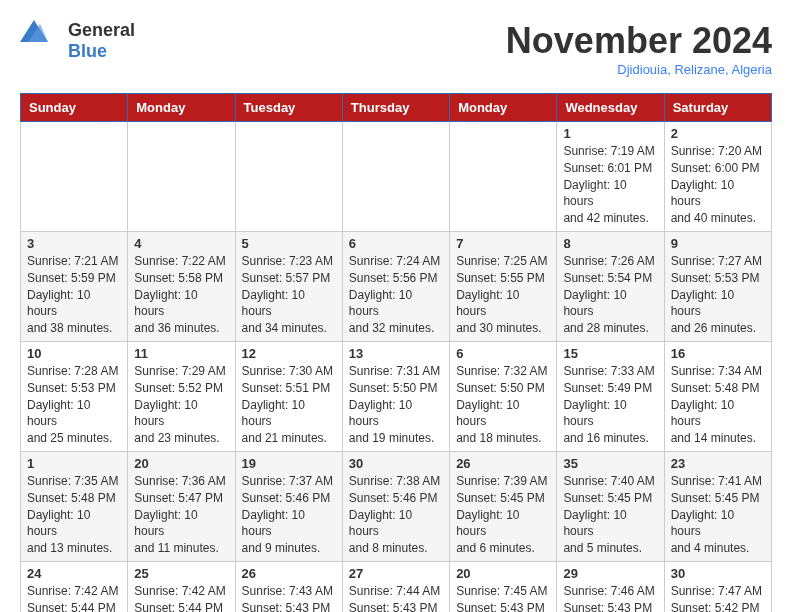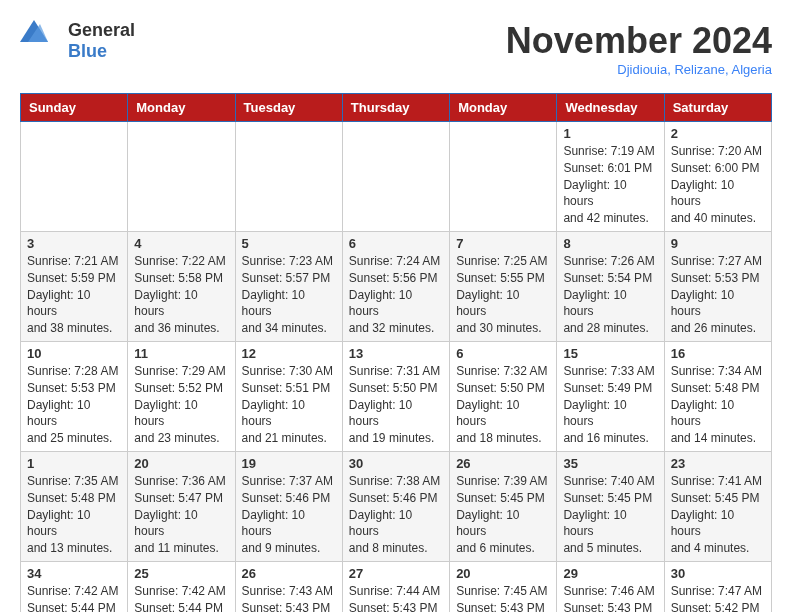--- a/index.html
+++ b/index.html
@@ -223,21 +223,21 @@
           <span class="day-number">35</span>
           <div class="day-info">Sunrise: 7:40 AM<br>Sunset: 5:45 PM<br>Daylight: 10 hours<br>and 5 minutes.</div>
         </td>
         <td>
           <span class="day-number">23</span>
           <div class="day-info">Sunrise: 7:41 AM<br>Sunset: 5:45 PM<br>Daylight: 10 hours<br>and 4 minutes.</div>
         </td>
       </tr>
       <tr>
         <td>
-          <span class="day-number">34</span>
+          <span class="day-number">24</span>
           <div class="day-info">Sunrise: 7:42 AM<br>Sunset: 5:44 PM<br>Daylight: 10 hours<br>and 2 minutes.</div>
         </td>
         <td>
           <span class="day-number">25</span>
           <div class="day-info">Sunrise: 7:42 AM<br>Sunset: 5:44 PM<br>Daylight: 10 hours<br>and 1 minute.</div>
         </td>
         <td>
           <span class="day-number">26</span>
           <div class="day-info">Sunrise: 7:43 AM<br>Sunset: 5:43 PM<br>Daylight: 10 hours<br>and 0 minutes.</div>
         </td>

